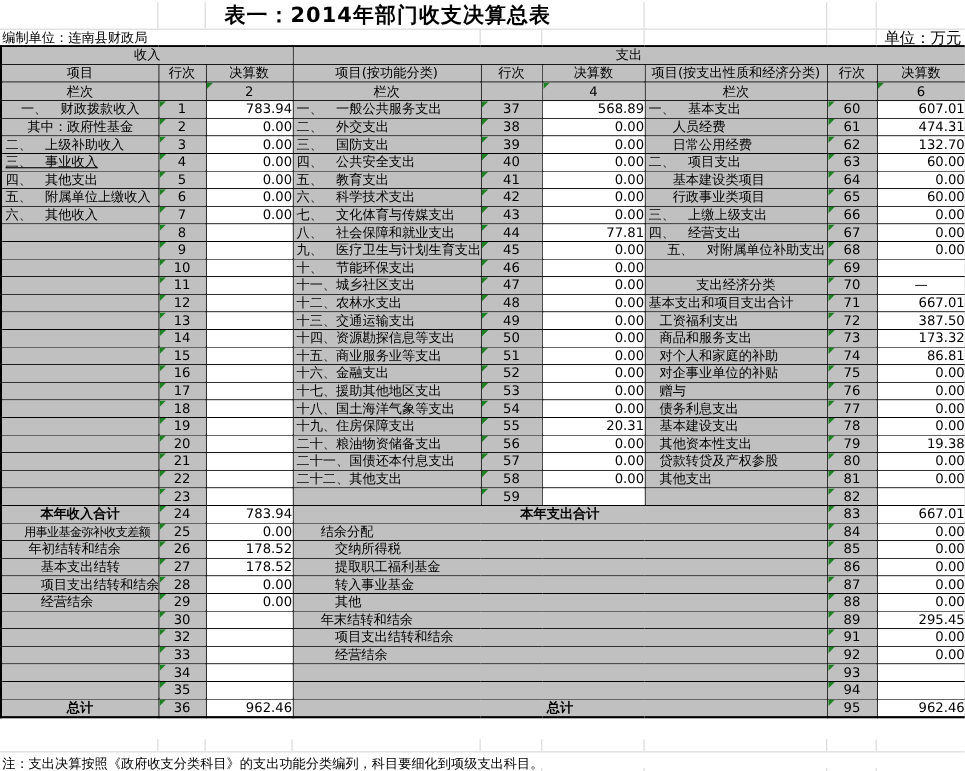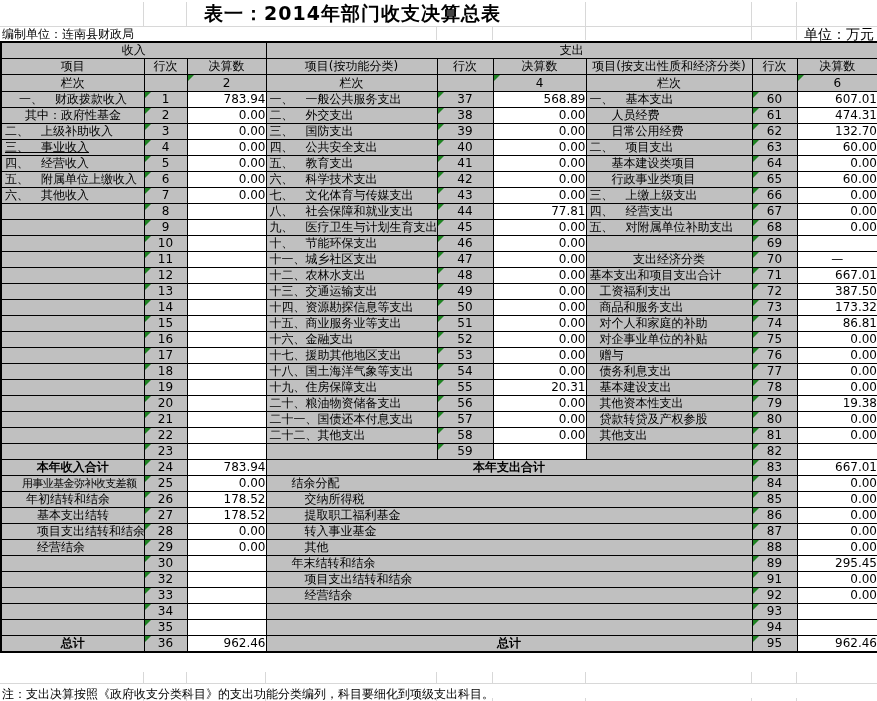--- a/index.html
+++ b/index.html
@@ -114,21 +114,21 @@
         <td class="rn"><span class="tri"></span>4</td>
         <td class="val">0.00</td>
         <td class="lbl" style="padding-left: 3px;">四、　公共安全支出</td>
         <td class="rn"><span class="tri"></span>40</td>
         <td class="val">0.00</td>
         <td class="lbl" style="padding-left: 3px;">二、　项目支出</td>
         <td class="rn"><span class="tri"></span>63</td>
         <td class="val">60.00</td>
       </tr>
       <tr>
-        <td class="lbl" style="padding-left: 3px;">四、　经营收入</td>
+        <td class="lbl" style="padding-left: 3px;">四、　其他支出</td>
         <td class="rn"><span class="tri"></span>5</td>
         <td class="val">0.00</td>
         <td class="lbl" style="padding-left: 3px;">五、　教育支出</td>
         <td class="rn"><span class="tri"></span>41</td>
         <td class="val">0.00</td>
         <td class="lbl" style="padding-left: 25px;">基本建设类项目</td>
         <td class="rn"><span class="tri"></span>64</td>
         <td class="val">0.00</td>
       </tr>
       <tr>
@@ -164,21 +164,21 @@
         <td class="rn"><span class="tri"></span>67</td>
         <td class="val">0.00</td>
       </tr>
       <tr>
         <td class="lbl" style="padding-left: 3px;"></td>
         <td class="rn"><span class="tri"></span>9</td>
         <td class="val"></td>
         <td class="lbl" style="padding-left: 3px;">九、　医疗卫生与计划生育支出</td>
         <td class="rn"><span class="tri"></span>45</td>
         <td class="val">0.00</td>
-        <td class="lbl" style="padding-left: 3px;">五、　对附属单位补助支出</td>
+        <td class="lbl" style="padding-left: 20px;">五、　对附属单位补助支出</td>
         <td class="rn"><span class="tri"></span>68</td>
         <td class="val">0.00</td>
       </tr>
       <tr>
         <td class="lbl" style="padding-left: 3px;"></td>
         <td class="rn"><span class="tri"></span>10</td>
         <td class="val"></td>
         <td class="lbl" style="padding-left: 3px;">十、　节能环保支出</td>
         <td class="rn"><span class="tri"></span>46</td>
         <td class="val">0.00</td>

